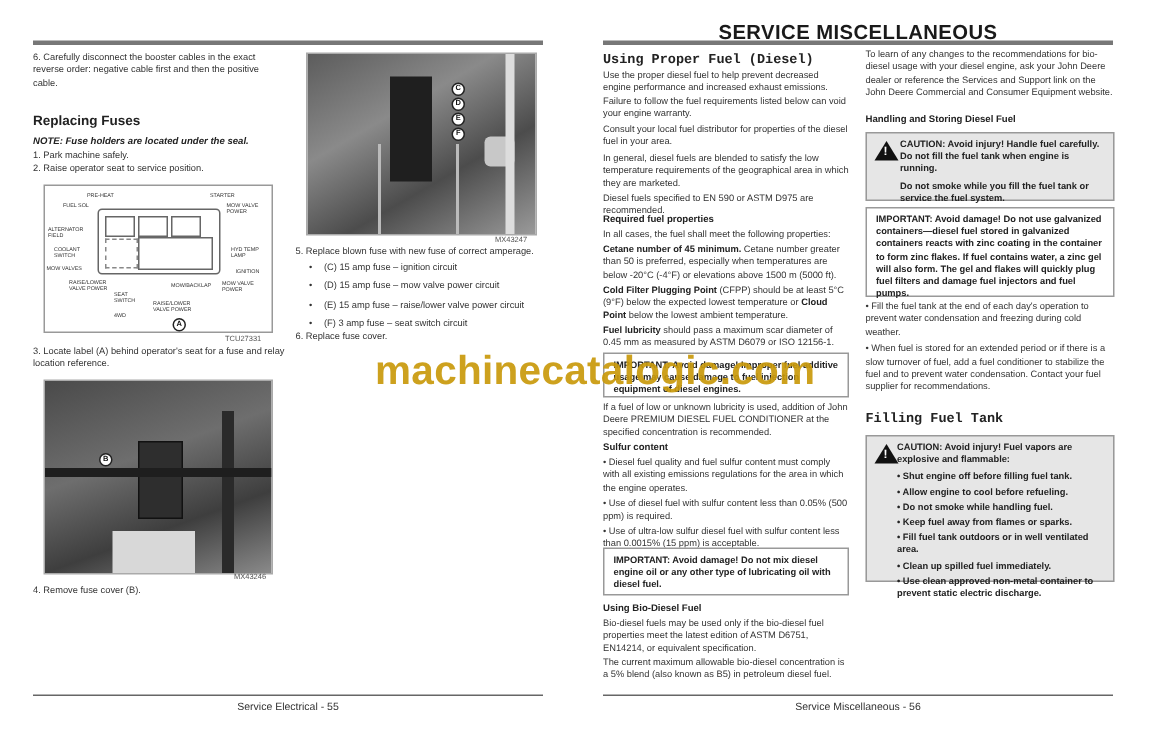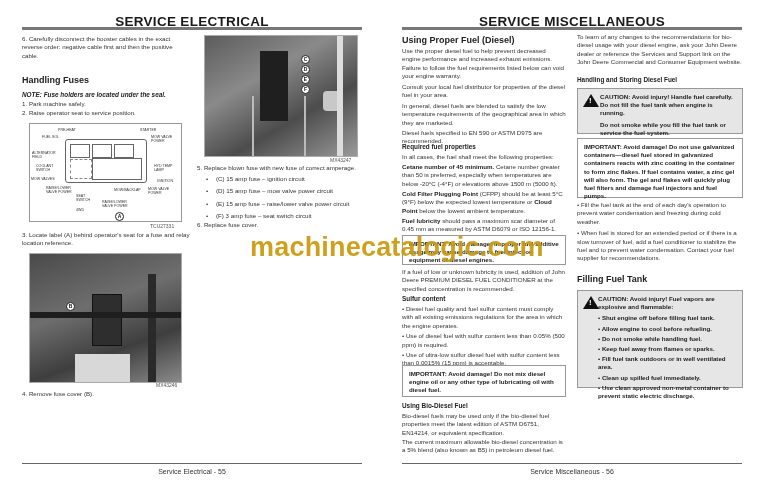--- a/index.html
+++ b/index.html
@@ -27,26 +27,25 @@
   .figid{position:absolute;font-size:5px;color:#555;}
   .callout{position:absolute;width:7px;height:7px;border-radius:50%;background:#fff;border:1px solid #222;font-size:5px;line-height:7px;text-align:center;font-weight:bold;color:#111;}
   .diagram{position:absolute;border:1px solid #999;background:#fff;}
   .dlabel{position:absolute;font-size:3.6px;color:#333;white-space:nowrap;}
   .watermark{position:absolute;left:250px;top:232px;font-size:27px;font-weight:bold;color:#c99a0c;opacity:0.92;letter-spacing:0.2px;white-space:nowrap;}
 </style>
 </head>
 <body>
 
 <div class="page left">
-  <div class="hdr" style="left:22px;width:340px;">SERVICE ELECTRICAL</div>
   <div class="rule" style="left:22px;width:340px;top:27px;"></div>
 
   <div class="txt" style="left:22px;top:35px;width:165px;">6. Carefully disconnect the booster cables in the exact reverse order: negative cable first and then the positive cable.</div>
 
-  <h3 style="left:22px;top:75px;">Handling Fuses</h3>
+  <h3 style="left:22px;top:75px;">Replacing Fuses</h3>
   <div class="note" style="left:22px;top:91px;">NOTE: Fuse holders are located under the seal.</div>
   <div class="txt" style="left:22px;top:100px;">1. Park machine safely.</div>
   <div class="txt" style="left:22px;top:109px;">2. Raise operator seat to service position.</div>
 
   <div class="diagram" style="left:29px;top:123px;width:151px;height:97px;">
     <div style="position:absolute;left:35px;top:15px;width:80px;height:42px;border:1px solid #666;border-radius:3px;"></div>
     <div style="position:absolute;left:40px;top:20px;width:18px;height:12px;border:1px solid #666;"></div>
     <div style="position:absolute;left:62px;top:20px;width:18px;height:12px;border:1px solid #666;"></div>
     <div style="position:absolute;left:84px;top:20px;width:18px;height:12px;border:1px solid #666;"></div>
     <div style="position:absolute;left:62px;top:34px;width:48px;height:20px;border:1px solid #666;"></div>
@@ -104,21 +103,21 @@
   <div class="txt" style="left:197px;top:221px;">6. Replace fuse cover.</div>
 
   <div class="frule" style="left:22px;width:340px;top:463px;"></div>
   <div class="ftr" style="left:22px;width:340px;top:468px;">Service Electrical - 55</div>
 </div>
 
 <div class="page right">
   <div class="hdr" style="left:22px;width:340px;">SERVICE MISCELLANEOUS</div>
   <div class="rule" style="left:22px;width:340px;top:27px;"></div>
 
-  <h3 style="left:22px;top:35px;">Using Proper Fuel (Diesel)</h3>
+  <h3 style="left:22px;top:35px;font-family:Liberation Mono, monospace;">Using Proper Fuel (Diesel)</h3>
   <div class="txt" style="left:22px;top:47px;width:164px;">Use the proper diesel fuel to help prevent decreased engine performance and increased exhaust emissions. Failure to follow the fuel requirements listed below can void your engine warranty.</div>
   <div class="txt" style="left:22px;top:83px;width:164px;">Consult your local fuel distributor for properties of the diesel fuel in your area.</div>
   <div class="txt" style="left:22px;top:102px;width:164px;">In general, diesel fuels are blended to satisfy the low temperature requirements of the geographical area in which they are marketed.</div>
   <div class="txt" style="left:22px;top:129px;width:164px;">Diesel fuels specified to EN 590 or ASTM D975 are recommended.</div>
   <h4 style="left:22px;top:143px;">Required fuel properties</h4>
   <div class="txt" style="left:22px;top:153px;width:164px;">In all cases, the fuel shall meet the following properties:</div>
   <div class="txt" style="left:22px;top:163px;width:164px;"><span class="b">Cetane number of 45 minimum.</span><span> Cetane number greater than 50 is preferred, especially when temperatures are below -20°C (-4°F) or elevations above 1500 m (5000 ft).</span></div>
   <div class="txt" style="left:22px;top:190px;width:164px;"><span class="b">Cold Filter Plugging Point</span><span> (CFPP) should be at least 5°C (9°F) below the expected lowest temperature or </span><span class="b">Cloud Point</span><span> below the lowest ambient temperature.</span></div>
   <div class="txt" style="left:22px;top:217px;width:164px;"><span class="b">Fuel lubricity</span><span> should pass a maximum scar diameter of 0.45 mm as measured by ASTM D6079 or ISO 12156-1.</span></div>
   <div class="box" style="left:22px;top:235px;width:164px;height:30px;">IMPORTANT: Avoid damage! Improper fuel additive usage may cause damage to fuel injection equipment of diesel engines.</div>
@@ -139,21 +138,21 @@
   <div class="caution" style="left:197px;top:88px;width:166px;height:46px;">
     <span class="warn-tri"></span>
     <div style="margin-bottom:3px;">CAUTION: Avoid injury! Handle fuel carefully. Do not fill the fuel tank when engine is running.</div>
     <div>Do not smoke while you fill the fuel tank or service the fuel system.</div>
   </div>
   <div class="box" style="left:197px;top:138px;width:166px;height:60px;">IMPORTANT: Avoid damage! Do not use galvanized containers—diesel fuel stored in galvanized containers reacts with zinc coating in the container to form zinc flakes. If fuel contains water, a zinc gel will also form. The gel and flakes will quickly plug fuel filters and damage fuel injectors and fuel pumps.</div>
   <div class="txt" style="left:197px;top:201px;width:166px;">
     <div style="margin-bottom:3px;">• <span>Fill the fuel tank at the end of each day's operation to prevent water condensation and freezing during cold weather.</span></div>
     <div>• <span>When fuel is stored for an extended period or if there is a slow turnover of fuel, add a fuel conditioner to stabilize the fuel and to prevent water condensation. Contact your fuel supplier for recommendations.</span></div>
   </div>
-  <h3 style="left:197px;top:274px;">Filling Fuel Tank</h3>
+  <h3 style="left:197px;top:274px;font-family:Liberation Mono, monospace;">Filling Fuel Tank</h3>
   <div class="caution" style="left:197px;top:290px;width:166px;height:98px;padding-left:20px;">
     <span class="warn-tri"></span>
     <div style="margin-bottom:3px;">CAUTION: Avoid injury!  Fuel vapors are explosive and flammable:</div>
     <div style="margin-bottom:2px;">• <span>Shut engine off before filling fuel tank.</span></div>
     <div style="margin-bottom:2px;">• <span>Allow engine to cool before refueling.</span></div>
     <div style="margin-bottom:2px;">• <span>Do not smoke while handling fuel.</span></div>
     <div style="margin-bottom:2px;">• <span>Keep fuel away from flames or sparks.</span></div>
     <div style="margin-bottom:2px;">• <span>Fill fuel tank outdoors or in well ventilated area.</span></div>
     <div style="margin-bottom:2px;">• <span>Clean up spilled fuel immediately.</span></div>
     <div>• <span>Use clean approved non-metal container to prevent static electric discharge.</span></div>

